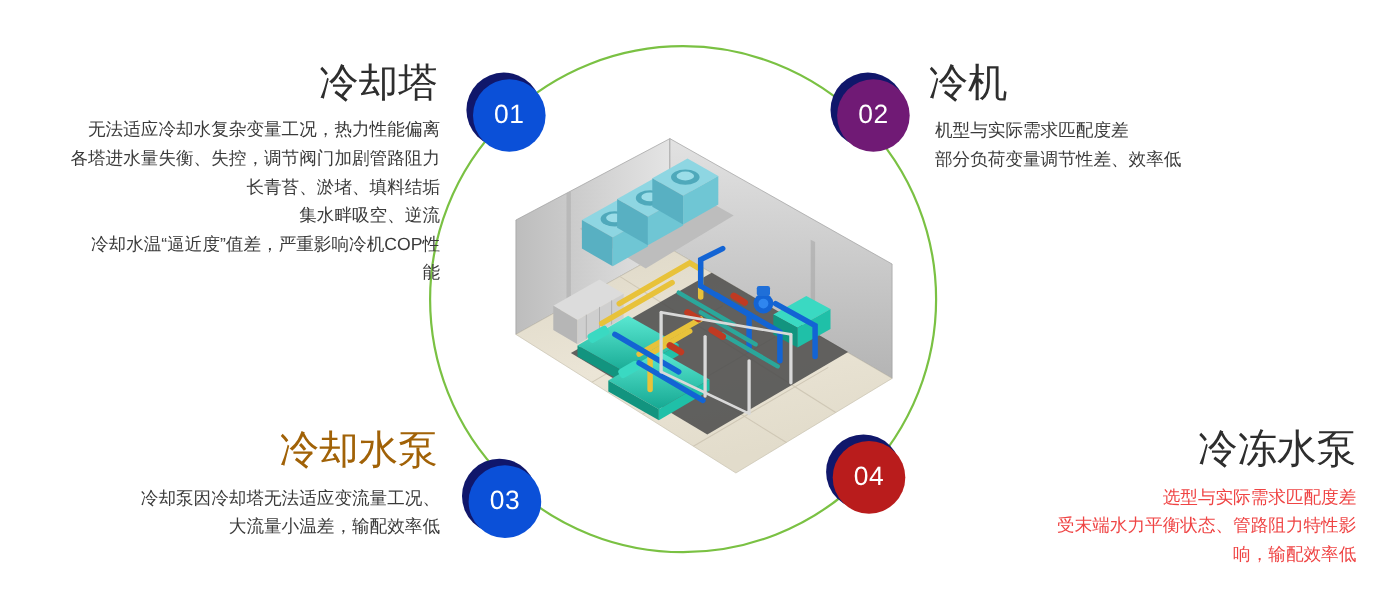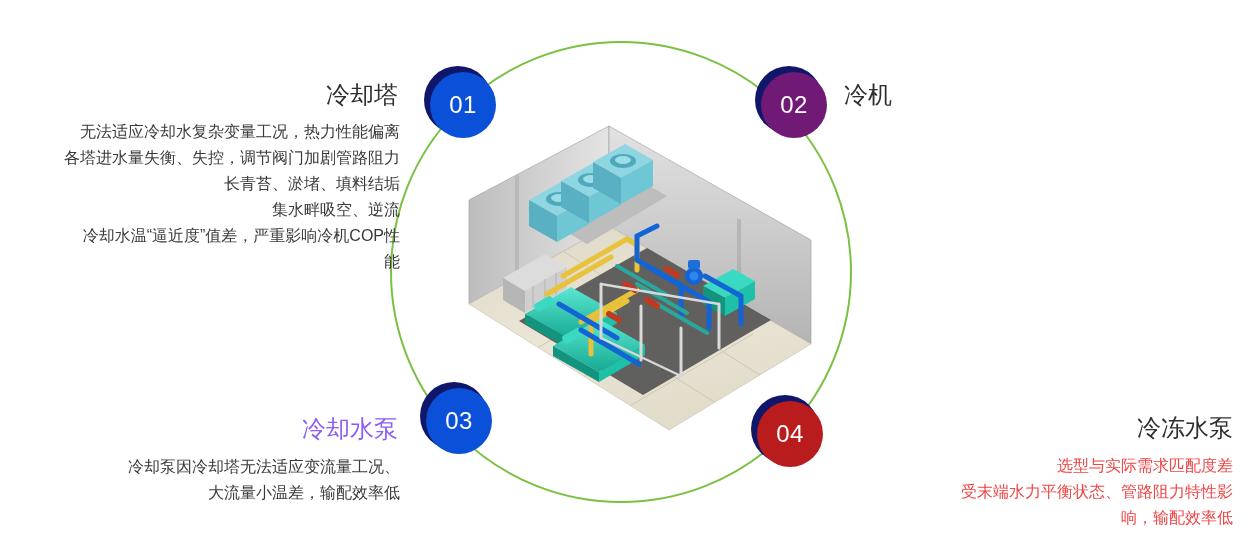--- a/index.html
+++ b/index.html
@@ -59,33 +59,32 @@
     color:#ffffff;
     font-size:24px;
     font-weight:400;
     letter-spacing:0.5px;
     line-height:1;
     font-family:"Liberation Sans","DejaVu Sans",sans-serif;
   }
 
   #badge-01 { left:424px; top:66px; }
   #badge-02 { left:755px; top:66px; }
-  #badge-03 { left:420px; top:382px; }
+  #badge-03 { left:420px; top:417px; }
   #badge-04 { left:751px; top:395px; }
 
   
   .block { position:absolute; }
 
   .block .title {
-    font-size:24px;
+    font-size:36px;
     color:#2e2e2e;
     font-weight:400;
     line-height:1.25;
     white-space:nowrap;
-    margin-top:28px;
   }
   .block .body {
     font-size:16px;
     color:#3a3a3a;
     line-height:26px;
     font-weight:400;
   }
   .block .body p { margin:0; }
 
   
@@ -332,24 +331,28 @@
       <p>各塔进水量失衡、失控，调节阀门加剧管路阻力</p>
       <p>长青苔、淤堵、填料结垢</p>
       <p>集水畔吸空、逆流</p>
       <p>冷却水温“逼近度”值差，严重影响冷机COP性</p>
       <p>能</p>
     </div>
   </div>
 
   <div class="block" id="block-02">
     <div class="title" style="color: rgb(46, 46, 46);">冷机</div>
+    <div class="body" style="color: rgb(58, 58, 58);">
+      <p>机型与实际需求匹配度差</p>
+      <p>部分负荷变量调节性差、效率低</p>
+    </div>
   </div>
 
   <div class="block" id="block-03">
-    <div class="title" style="color: #8b5cf6;">冷却水泵</div>
+    <div class="title" style="color: #a16207;">冷却水泵</div>
     <div class="body" style="color: rgb(58, 58, 58);">
       <p>冷却泵因冷却塔无法适应变流量工况、</p>
       <p>大流量小温差，输配效率低</p>
     </div>
   </div>
 
   <div class="block" id="block-04">
     <div class="title" style="color: rgb(46, 46, 46);">冷冻水泵</div>
     <div class="body" style="color: #ef4444;">
       <p>选型与实际需求匹配度差</p>

